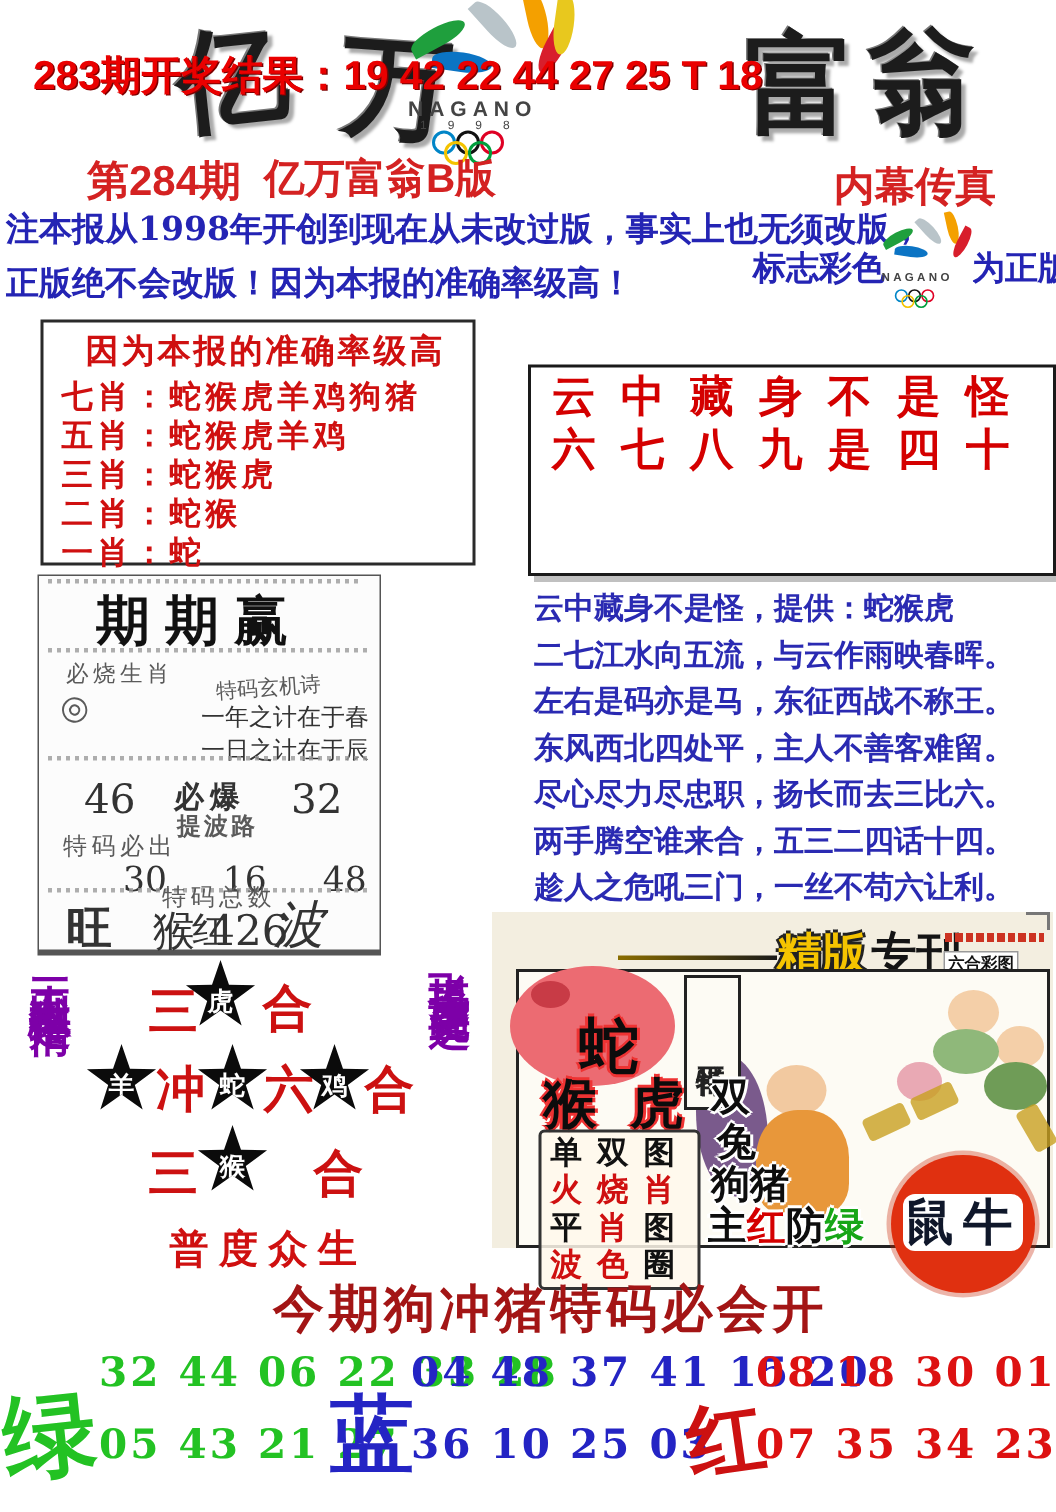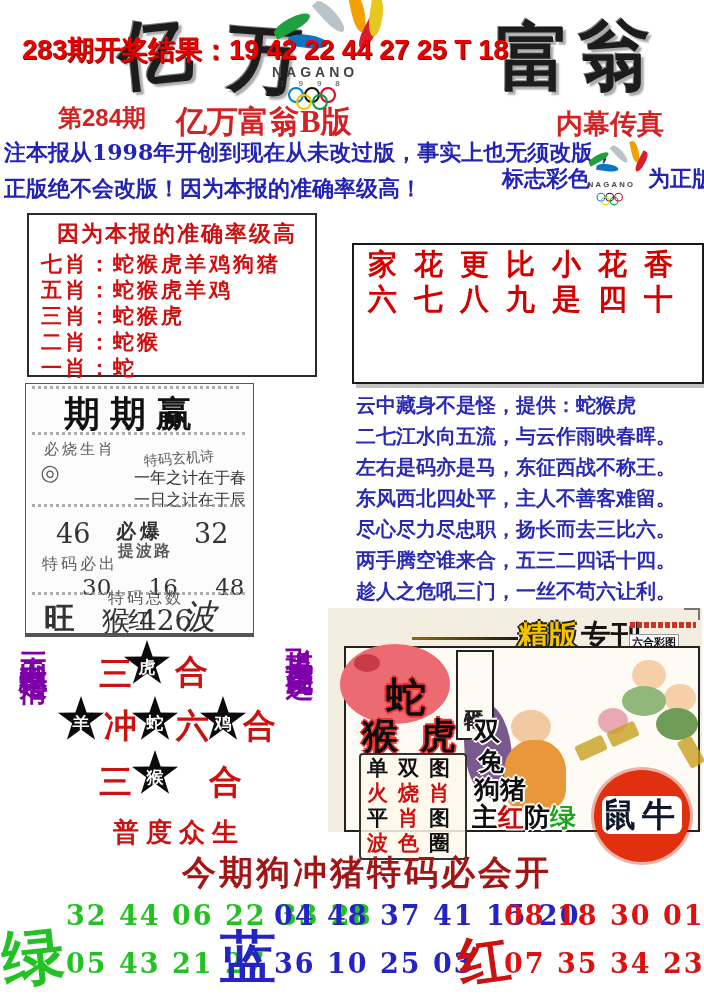--- a/index.html
+++ b/index.html
@@ -108,22 +108,22 @@
       <i class="ring" style="left:0;top:0;border-color:#0085c7;"></i>
       <i class="ring" style="left:16px;top:0;border-color:#111;"></i>
       <i class="ring" style="left:32px;top:0;border-color:#df0024;"></i>
       <i class="ring" style="left:8px;top:7px;border-color:#f4c300;"></i>
       <i class="ring" style="left:24px;top:7px;border-color:#009f3d;"></i>
     </span>
   </div>
 
   <div class="abs results" style="left:22px;top:32px;">283期开奖结果：19 42 22 44 27 25 T 18</div>
 
-  <div class="abs red-b" style="left:58px;top:102px;font-size:24px;">第284期</div>
-  <div class="abs red-b" style="left:176px;top:101px;font-size:31px;font-family:Liberation Serif, serif;">亿万富翁B版</div>
+  <div class="abs red-b" style="left:58px;top:102px;font-size:28px;">第284期</div>
+  <div class="abs red-b" style="left:176px;top:101px;font-size:27px;font-family:Liberation Sans, sans-serif;">亿万富翁B版</div>
   <div class="abs red-b" style="left:556px;top:106px;font-size:27px;font-family:'DejaVu Serif',serif;">内幕传真</div>
 
   <div class="abs blue-note" style="left:4px;top:138px;">注本报从1998年开创到现在从未改过版，事实上也无须改版，</div>
   <div class="abs blue-note" style="left:4px;top:174px;text-align:right;">正版绝不会改版！因为本报的准确率级高！</div>
 
   <div class="abs blue-note" style="left:502px;top:164px;">标志彩色</div>
   <div class="abs" style="left:580px;top:146px;width:84px;height:60px;">
     <div class="nagano" style="transform:scale(0.55);transform-origin:0 0;">
       <span class="petal" style="left:14px;top:16px;background:#1f9f3d;transform:rotate(-28deg);"></span>
       <span class="petal" style="left:30px;top:33px;background:#0b74c4;transform:rotate(8deg);"></span>
@@ -145,21 +145,21 @@
   <div class="abs tips-box">
     <div class="tips-title">因为本报的准确率级高</div>
     <div class="tips-row">七肖：蛇猴虎羊鸡狗猪</div>
     <div class="tips-row">五肖：蛇猴虎羊鸡</div>
     <div class="tips-row">三肖：蛇猴虎</div>
     <div class="tips-row">二肖：蛇猴</div>
     <div class="tips-row">一肖：蛇</div>
   </div>
 
   <div class="abs poem-box">
-    <div class="poem-row">家花更比小花香</div>
+    <div class="poem-row">云中藏身不是怪</div>
     <div class="poem-row">六七八九是四十</div>
   </div>
 
   <div class="abs clip">
     <div class="noise" style="left:6px;top:2px;width:210px;"></div>
     <div class="clip-title">期期赢</div>
     <div class="noise" style="left:6px;top:48px;width:214px;"></div>
     <div class="clip-gray" style="left:18px;top:56px;font-size:15px;letter-spacing:3px;">必烧生肖</div>
     <div class="clip-gray" style="left:118px;top:66px;font-size:14px;transform:rotate(-4deg);">特码玄机诗</div>
     <div class="clip-gray" style="left:14px;top:76px;font-size:22px;transform:rotate(-15deg);">◎</div>

